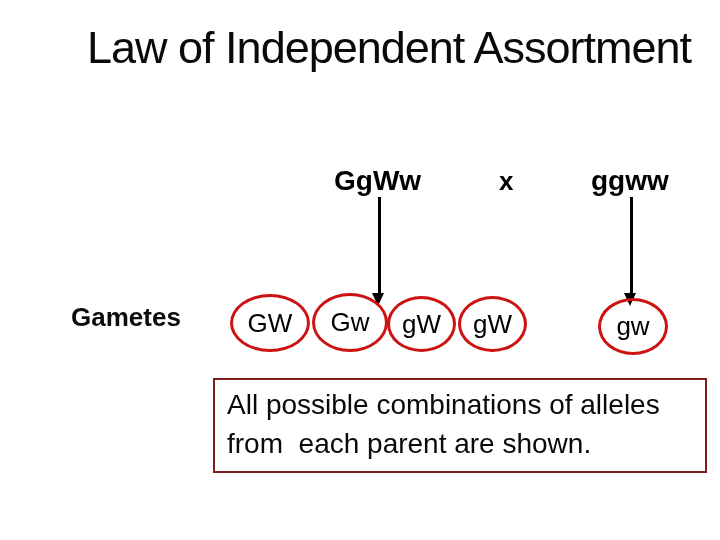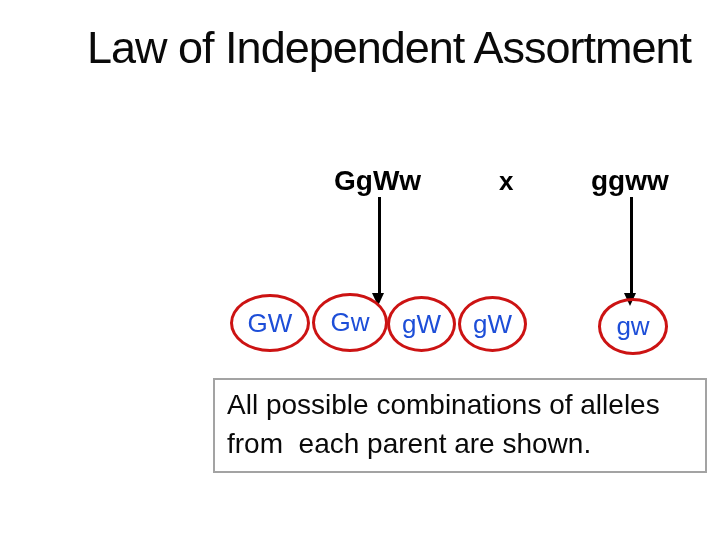--- a/index.html
+++ b/index.html
@@ -56,35 +56,35 @@
   #arrow2-stem { left: 601px; top: 197px; height: 97px; }
   #arrow2-head { left: 595px; top: 293px; }
 
   .gamete {
     border: 3px solid #cc1313;
     border-radius: 50%;
     display: flex;
     align-items: center;
     justify-content: center;
     font-size: 26px;
-    color: #1d4ed8;
+    color: #000000;
     box-sizing: border-box;
   }
   #gamete-1 { left: 201px; top: 294px; width: 80px; height: 58px; }
   #gamete-2 { left: 283px; top: 293px; width: 76px; height: 59px; }
   #gamete-3 { left: 358px; top: 296px; width: 69px; height: 56px; }
   #gamete-4 { left: 429px; top: 296px; width: 69px; height: 56px; }
   #gamete-5 { left: 569px; top: 298px; width: 70px; height: 57px; }
 
   #note-box {
     left: 184px;
     top: 378px;
     width: 494px;
     box-sizing: border-box;
-    border: 2px solid #a3a3a3;
+    border: 2px solid #7f1d1d;
     background: #ffffff;
     padding: 5px 12px 8px 12px;
     font-size: 28px;
     line-height: 39px;
     color: #0a0a0a;
     white-space: pre-wrap;
   }
 </style>
 </head>
 <body>
@@ -99,20 +99,21 @@
   <div id="cross-symbol" class="abs">x</div>
 
   <div id="parent2" class="abs">ggww</div>
 
   <div id="arrow1-stem" class="abs arrow-stem"></div>
   <div id="arrow1-head" class="abs arrow-head"></div>
 
   <div id="arrow2-stem" class="abs arrow-stem"></div>
   <div id="arrow2-head" class="abs arrow-head"></div>
 
+  <div id="gametes-label" class="abs row-label">Gametes</div>
 
   <div id="gamete-1" class="abs gamete">
     <span>GW</span>
   </div>
 
   <div id="gamete-2" class="abs gamete">
     <span>Gw</span>
   </div>
 
   <div id="gamete-3" class="abs gamete">

